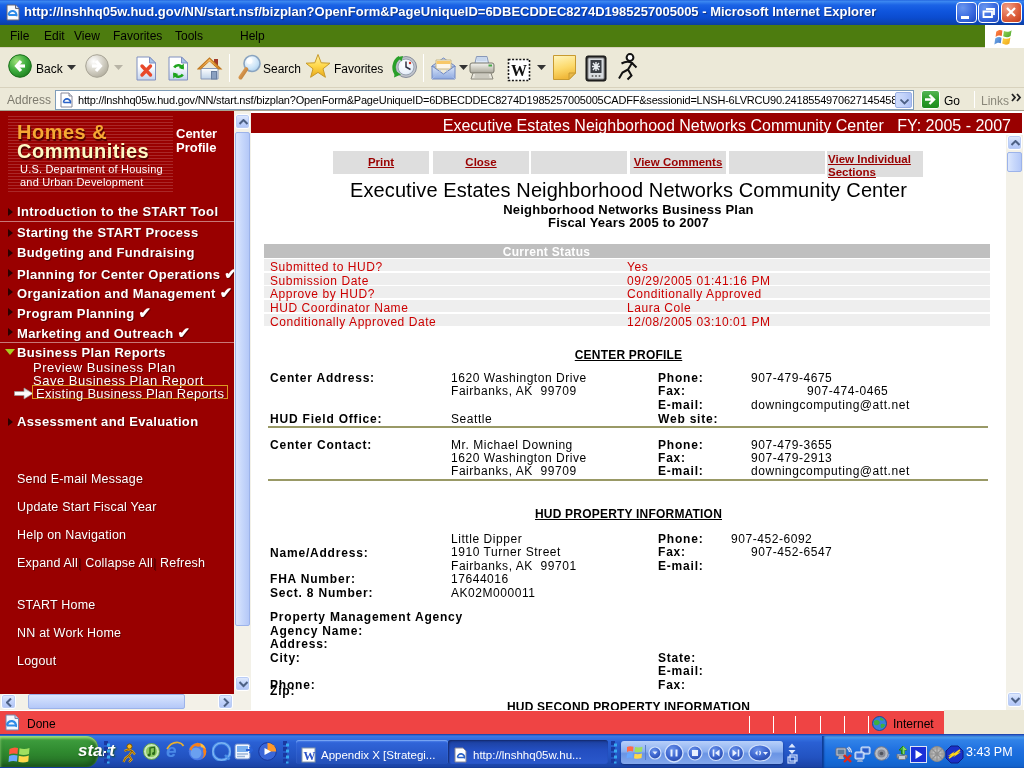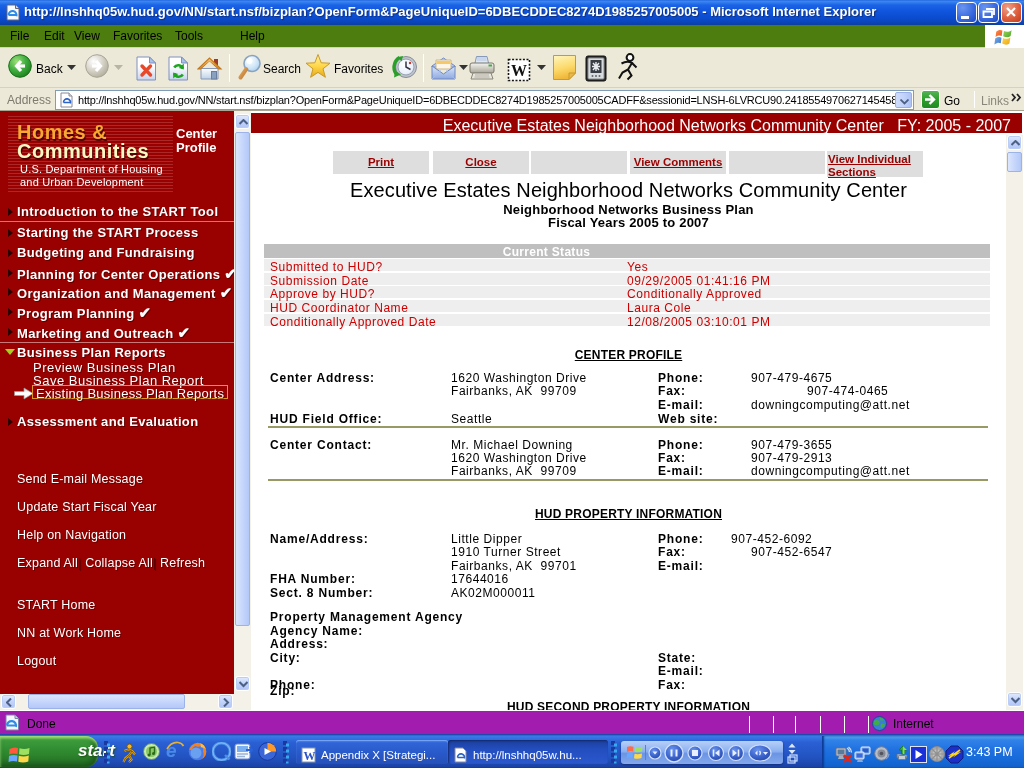--- a/index.html
+++ b/index.html
@@ -74,21 +74,21 @@
 .t.b { letter-spacing:0.8px; }
 .hd { letter-spacing:0.2px !important; }
 .b { font-weight:bold; }
 .red { color:#cc0000; }
 .gbtn { position:absolute; top:40px; height:23px; width:96px; background:#dedede; color:#990000;
   font-weight:bold; font-size:11.5px; text-align:center; padding-top:5px; text-decoration:underline; }
 .csrow { position:absolute; left:13px; width:726px; height:12px; background:#eeeeee; }
 .oliveline { position:absolute; left:17px; width:720px; height:2px; background:#999966; }
 
 
-#statusbar { position:absolute; left:0; top:710px; width:1024px; height:24px; background:#a21caf;
+#statusbar { position:absolute; left:0; top:710px; width:944px; height:24px; background:#ef4444;
   border-top:1px solid #fff; }
 .stsep { position:absolute; top:5px; width:1px; height:17px; background:#c9c2a8; border-right:1px solid #fff;}
 
 
 #taskbar { position:absolute; left:0; top:734px; width:1024px; height:34px;
   background:linear-gradient(180deg,#16389c 0%,#3a7ae8 6%,#2a60d4 25%,#2252c0 70%,#1a42a4 97%,#10368c 100%); }
 #startbtn { position:absolute; left:0; top:2px; width:98px; height:31px; border-radius:0 12px 12px 0;
   background:linear-gradient(180deg,#71bf44 0%,#3d9c3d 12%,#2f8a2f 50%,#277427 90%,#1e5e1e 100%);
   box-shadow:inset 0 2px 3px #9fdf7f, inset -3px -3px 6px #1a531a; }
 #starttext { position:absolute; left:34px; top:5px; color:#fff; font-size:17px; font-weight:bold; font-style:italic;
@@ -515,21 +515,21 @@
     <div class="t" style="left:200px;top:353px;">Fairbanks, AK&nbsp;&nbsp;99709</div>
     <div class="t b" style="left:407px;top:327px;">Phone:</div>
       <div class="t" style="left:500px;top:327px;">907-479-3655</div>
     <div class="t b" style="left:407px;top:340px;">Fax:</div>
       <div class="t" style="left:500px;top:340px;">907-479-2913</div>
     <div class="t b" style="left:407px;top:353px;">E-mail:</div>
       <div class="t" style="left:500px;top:353px;">downingcomputing@att.net</div>
     <div class="oliveline" style="top:368px;"></div>
 
     <div class="t b" style="left:0px;top:396px;width:755px;text-align:center;text-decoration:underline;letter-spacing:0.2px;">HUD PROPERTY INFORMATION</div>
-    <div class="t b" style="left:19px;top:421px;">Name/Address:</div>
+    <div class="t b" style="left:19px;top:435px;">Name/Address:</div>
     <div class="t" style="left:200px;top:421px;">Little Dipper</div>
     <div class="t" style="left:200px;top:434px;">1910 Turner Street</div>
     <div class="t" style="left:200px;top:448px;">Fairbanks, AK&nbsp;&nbsp;99701</div>
     <div class="t b" style="left:407px;top:421px;">Phone:</div>
       <div class="t" style="left:480px;top:421px;">907-452-6092</div>
     <div class="t b" style="left:407px;top:434px;">Fax:</div>
       <div class="t" style="left:500px;top:434px;">907-452-6547</div>
     <div class="t b" style="left:407px;top:448px;">E-mail:</div>
     <div class="t b" style="left:19px;top:461px;">FHA Number:</div>
     <div class="t" style="left:200px;top:461px;">17644016</div>

